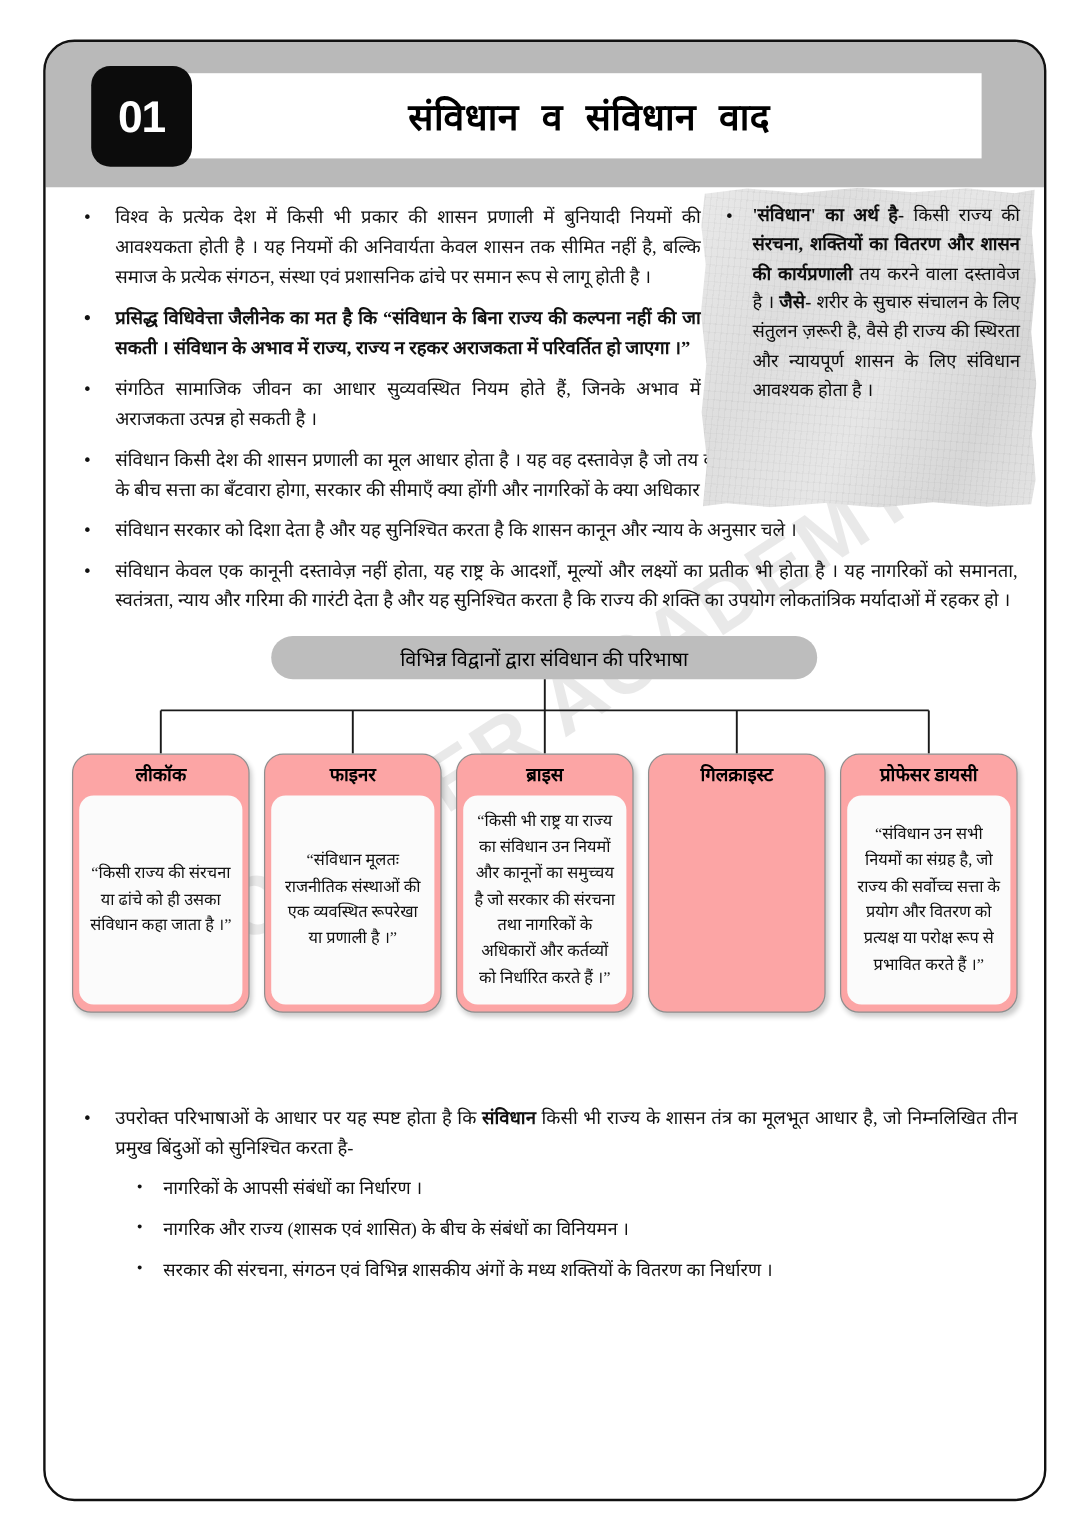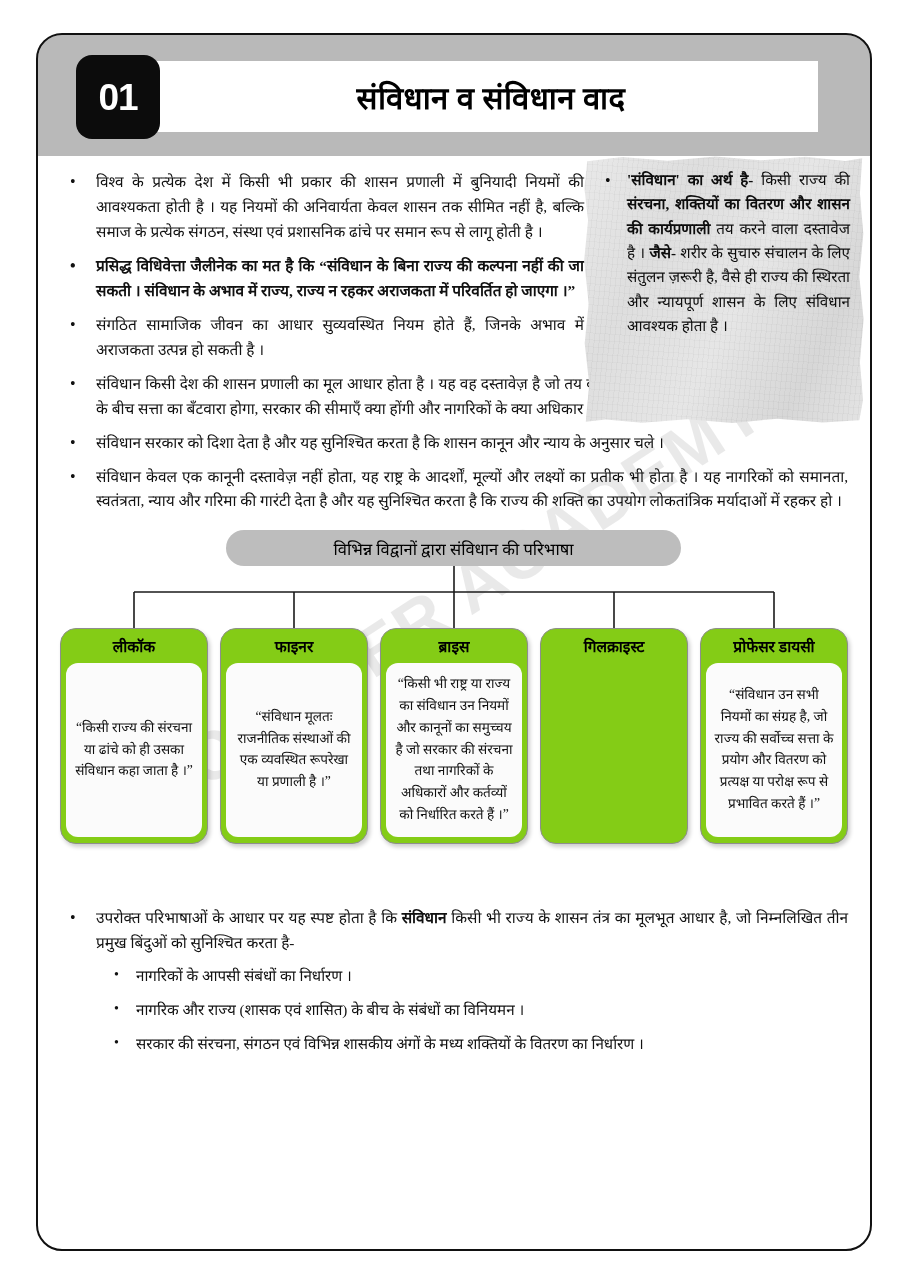--- a/index.html
+++ b/index.html
@@ -90,21 +90,21 @@
     top: 61px;
     width: 700px;
     height: 71px;
     background: #ffffff;
     display: flex;
     align-items: center;
     justify-content: center;
     z-index: 2;
   }
   .title-bar h1 {
-    font-family: Liberation Serif, serif;
+    font-family: Liberation Mono, monospace;
     font-size: 31px;
     font-weight: 700;
     color: #000000;
     padding-left: 46px;
     letter-spacing: 0.4px;
   }
 
   
   .body-area {
     position: absolute;
@@ -217,21 +217,21 @@
   .cards {
     position: absolute;
     left: 0;
     top: 98px;
     width: 788px;
     display: flex;
     justify-content: space-between;
   }
   .card {
     width: 148px;
-    background: #84cc16;
+    background: #fca5a5;
     border: 1.3px solid #8e8e8e;
     border-radius: 16px;
     padding: 5px 5px 6px 5px;
     box-shadow: 2px 3px 4px rgba(0,0,0,0.20);
     display: flex;
     flex-direction: column;
     align-items: center;
   }
   .card-title {
     font-size: 15.5px;
@@ -251,21 +251,21 @@
     color: #111;
     text-align: center;
     flex: 1;
     display: flex;
     align-items: center;
     justify-content: center;
   }
   .card.c1 .card-body { align-items: center; }
 
   
-  .closing { margin-top: 8px; }
+  .closing { margin-top: 23px; }
   .closing li.bullet { font-size: 15.4px; }
   .closing b { font-weight: 700; }
 
   ul.sub { list-style: none; margin: 8px 0 0 48px; }
   li.sub-bullet {
     position: relative;
     padding-left: 28px;
     margin-bottom: 11px;
     font-size: 15.2px;
     line-height: 1.5;

